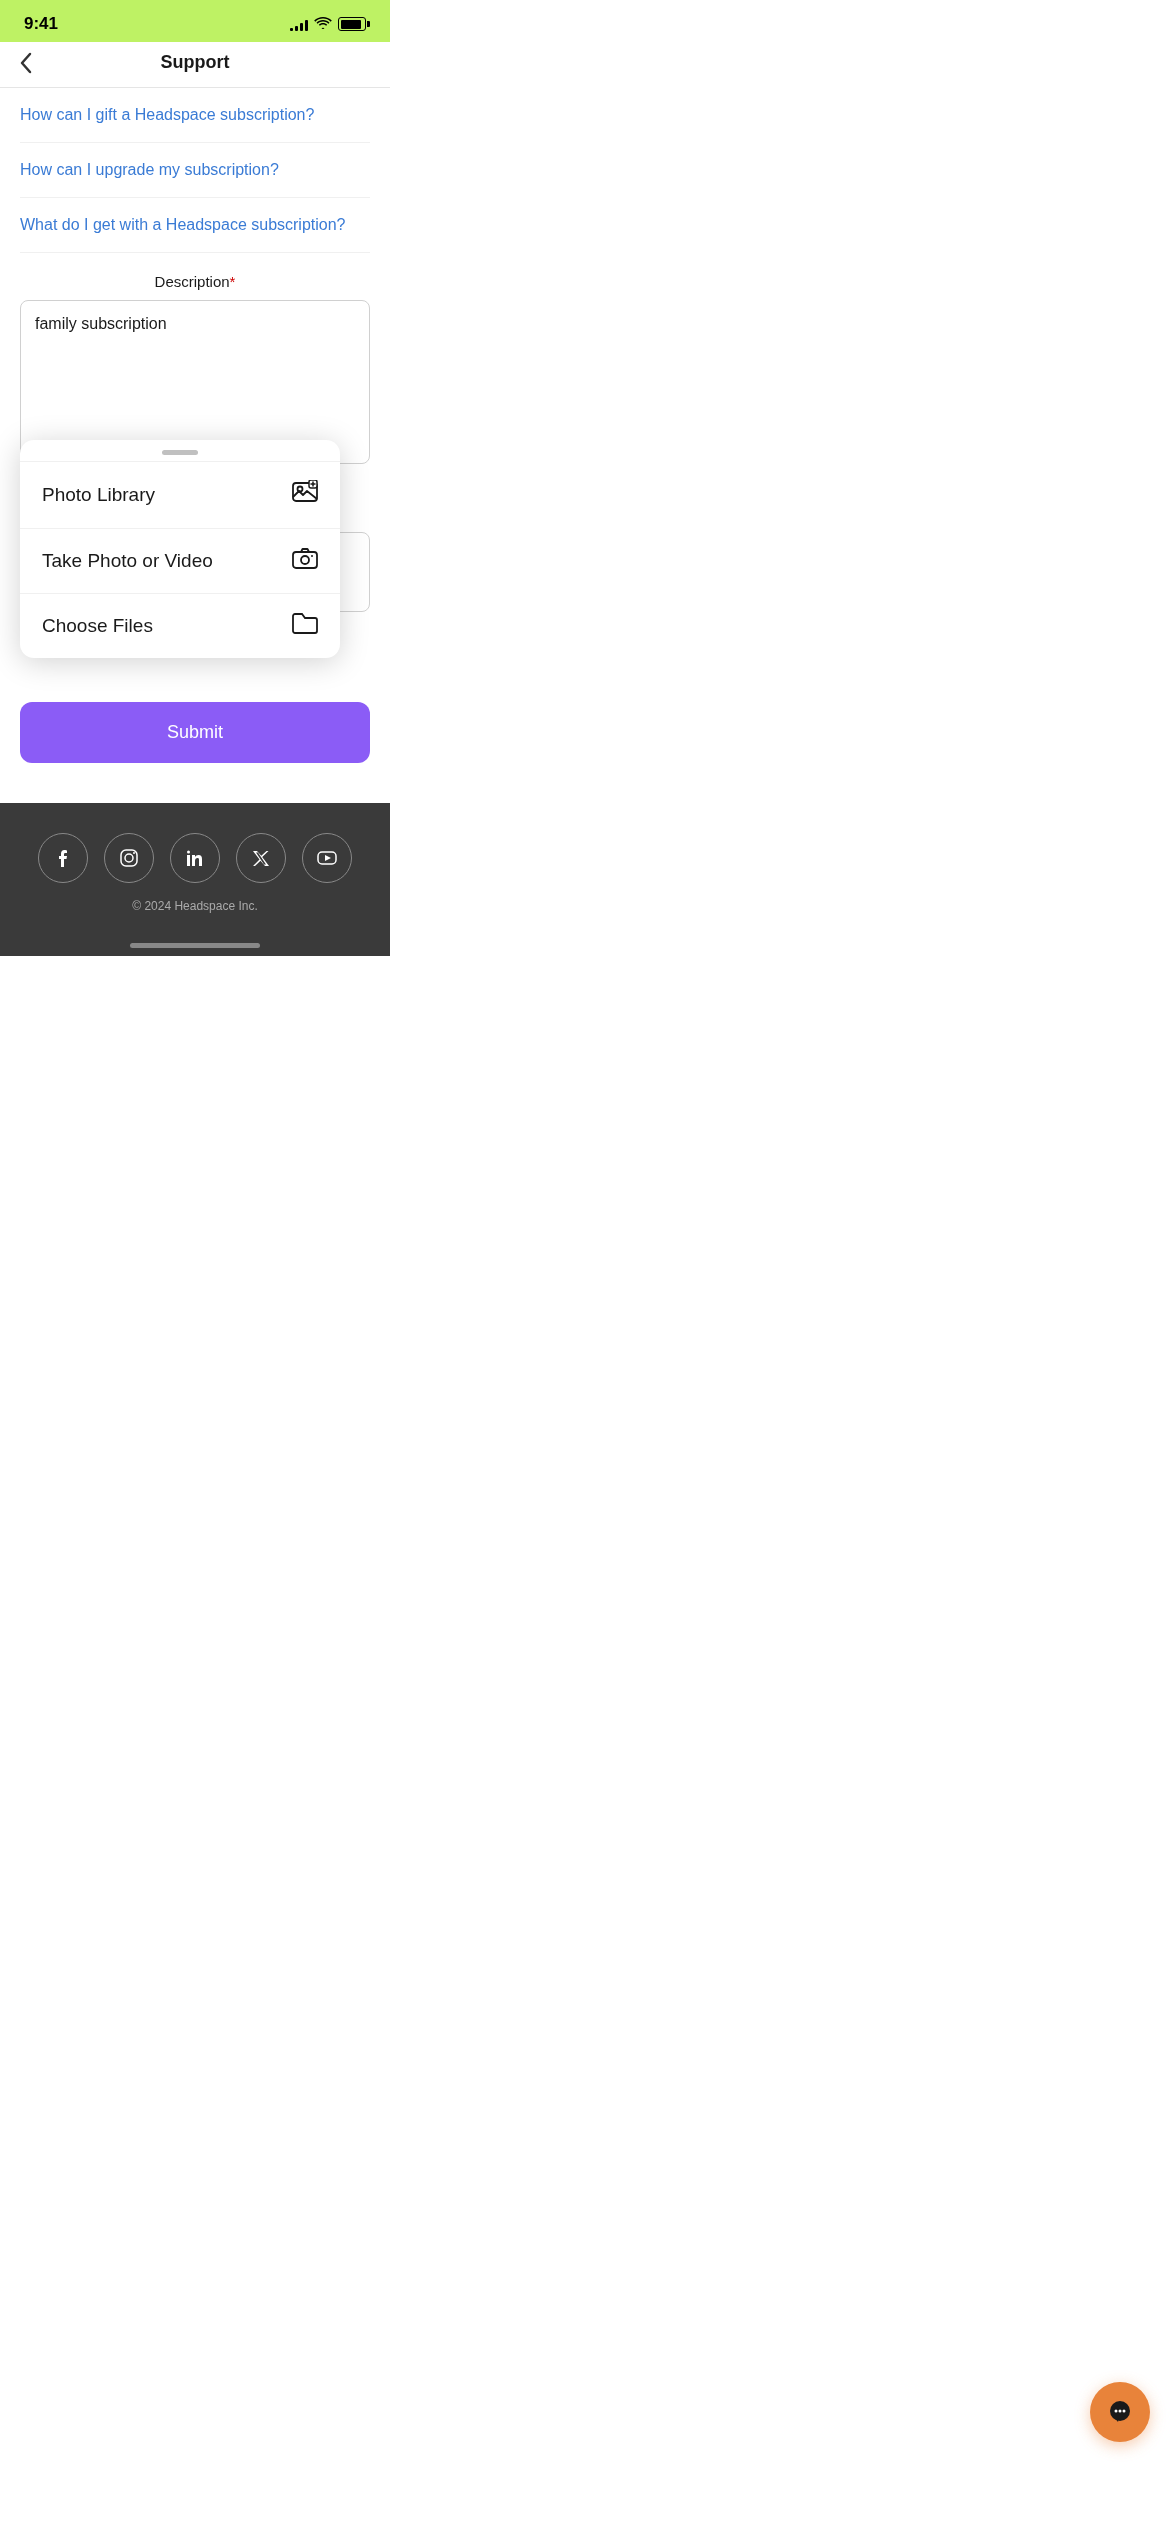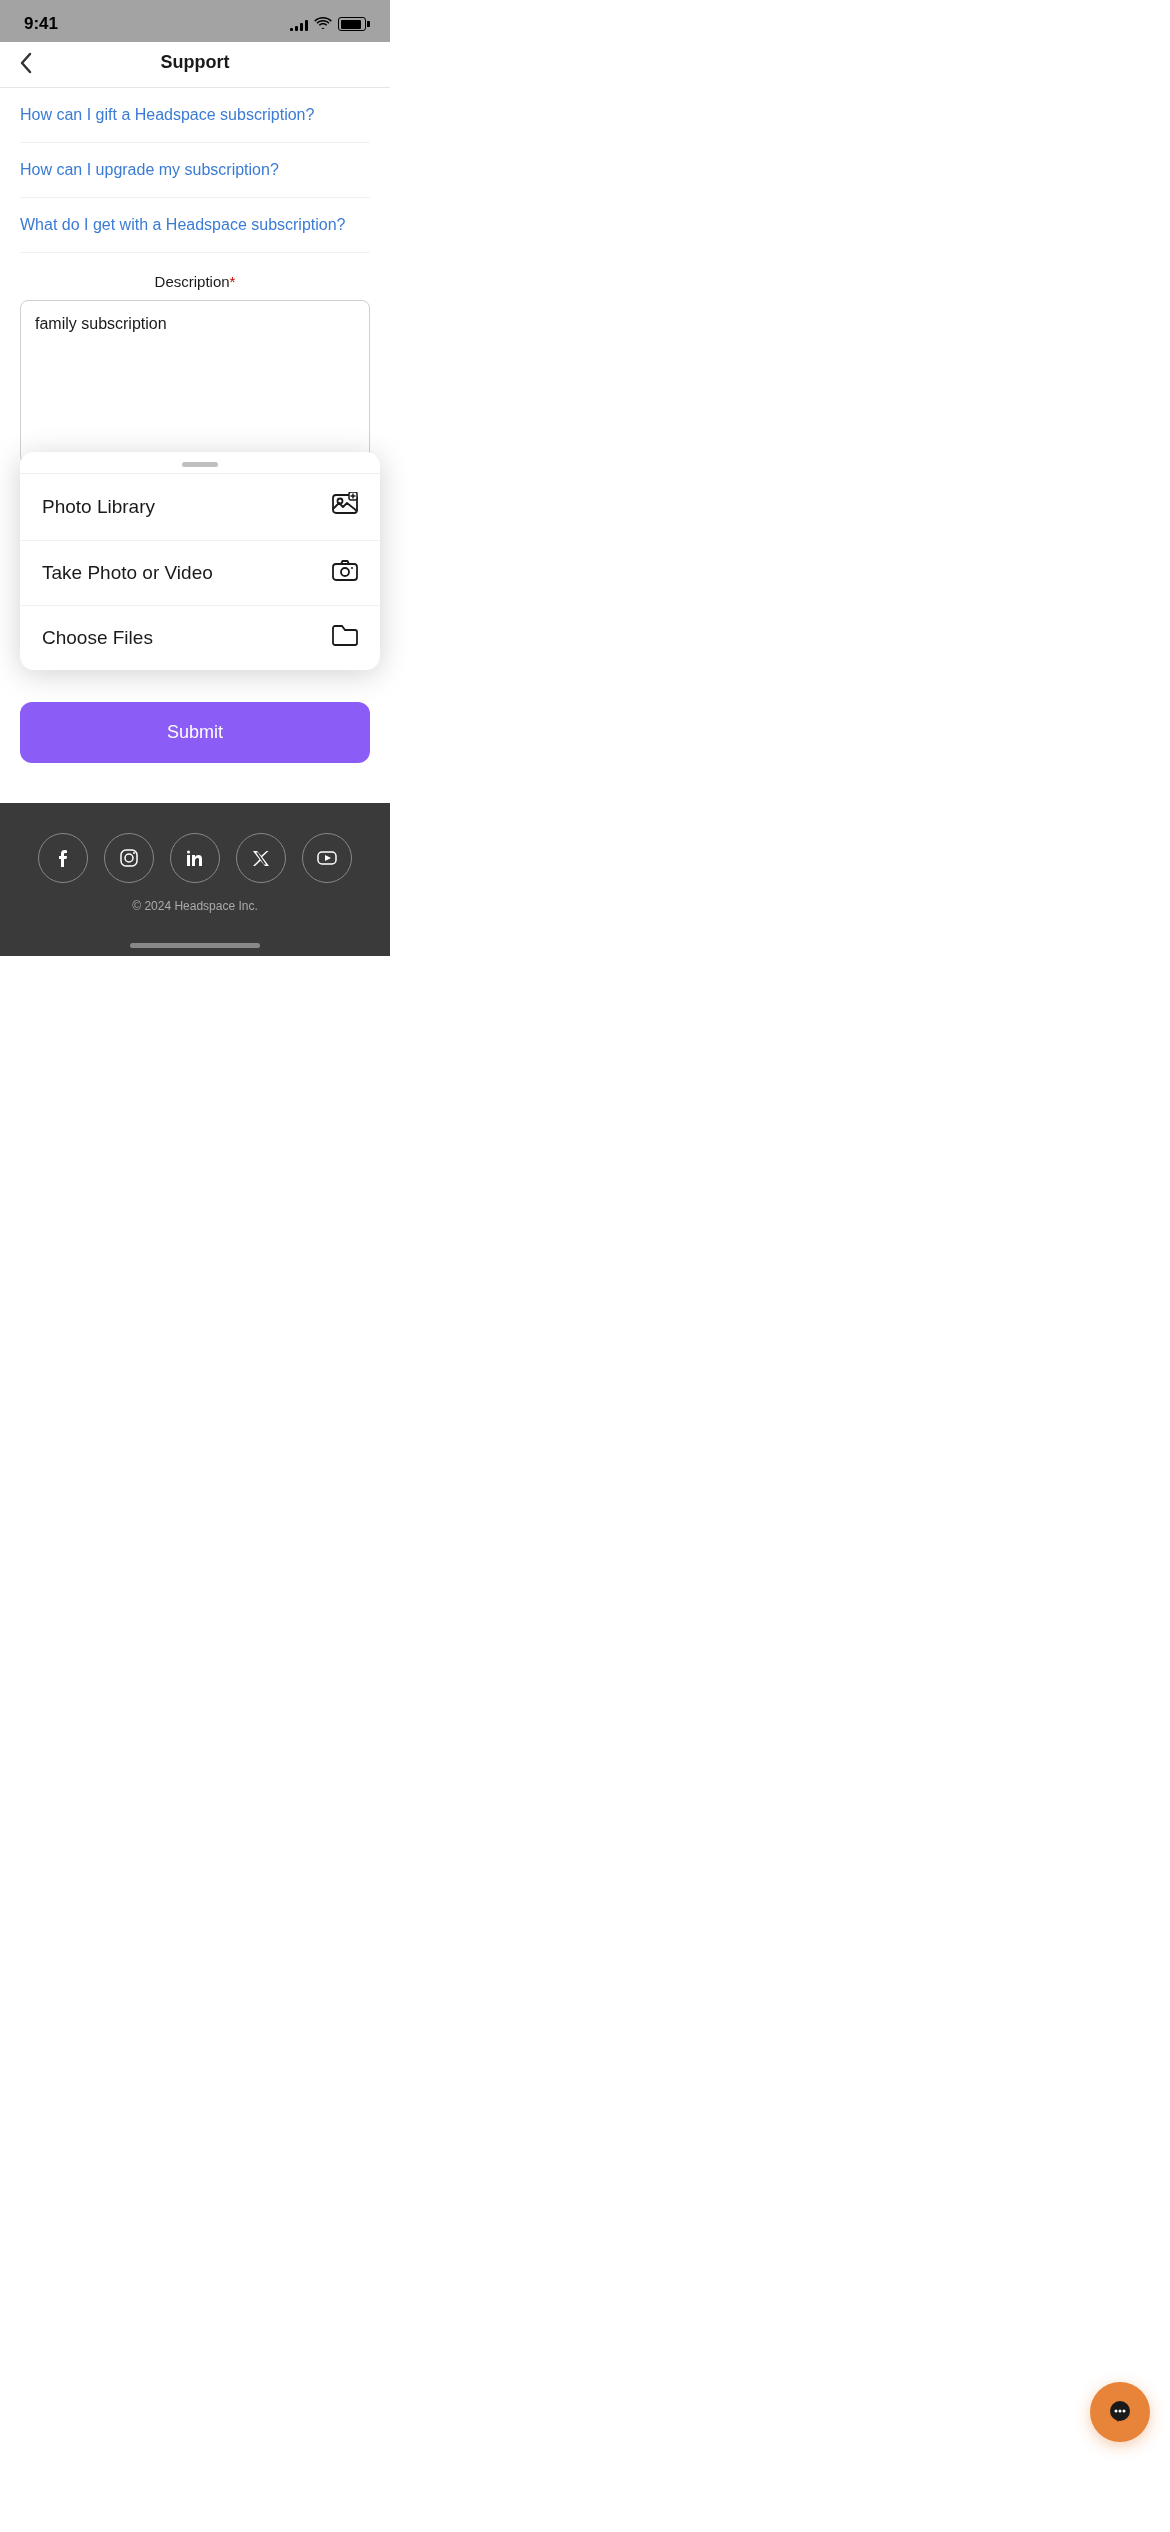--- a/index.html
+++ b/index.html
@@ -12,21 +12,21 @@
       background: #ffffff;
       overflow-x: hidden;
     }
 
     
     .status-bar {
       display: flex;
       justify-content: space-between;
       align-items: center;
       padding: 14px 24px 8px;
-      background: #a3a3a3;
+      background: #bef264;
     }
     .status-time {
       font-size: 17px;
       font-weight: 600;
       color: #000;
     }
     .status-icons {
       display: flex;
       align-items: center;
       gap: 6px;
@@ -147,22 +147,22 @@
       color: #1a1a1a;
       resize: none;
       outline: none;
       font-family: inherit;
     }
 
     
     .dropdown-menu {
       position: absolute;
       left: 20px;
-      top: 452px;
-      width: 360px;
+      top: 440px;
+      width: 320px;
       background: #fff;
       border-radius: 14px;
       overflow: hidden;
       z-index: 10;
       box-shadow: 0 4px 30px rgba(0,0,0,0.18);
     }
 
     .dropdown-drag-handle {
       display: flex;
       justify-content: center;

